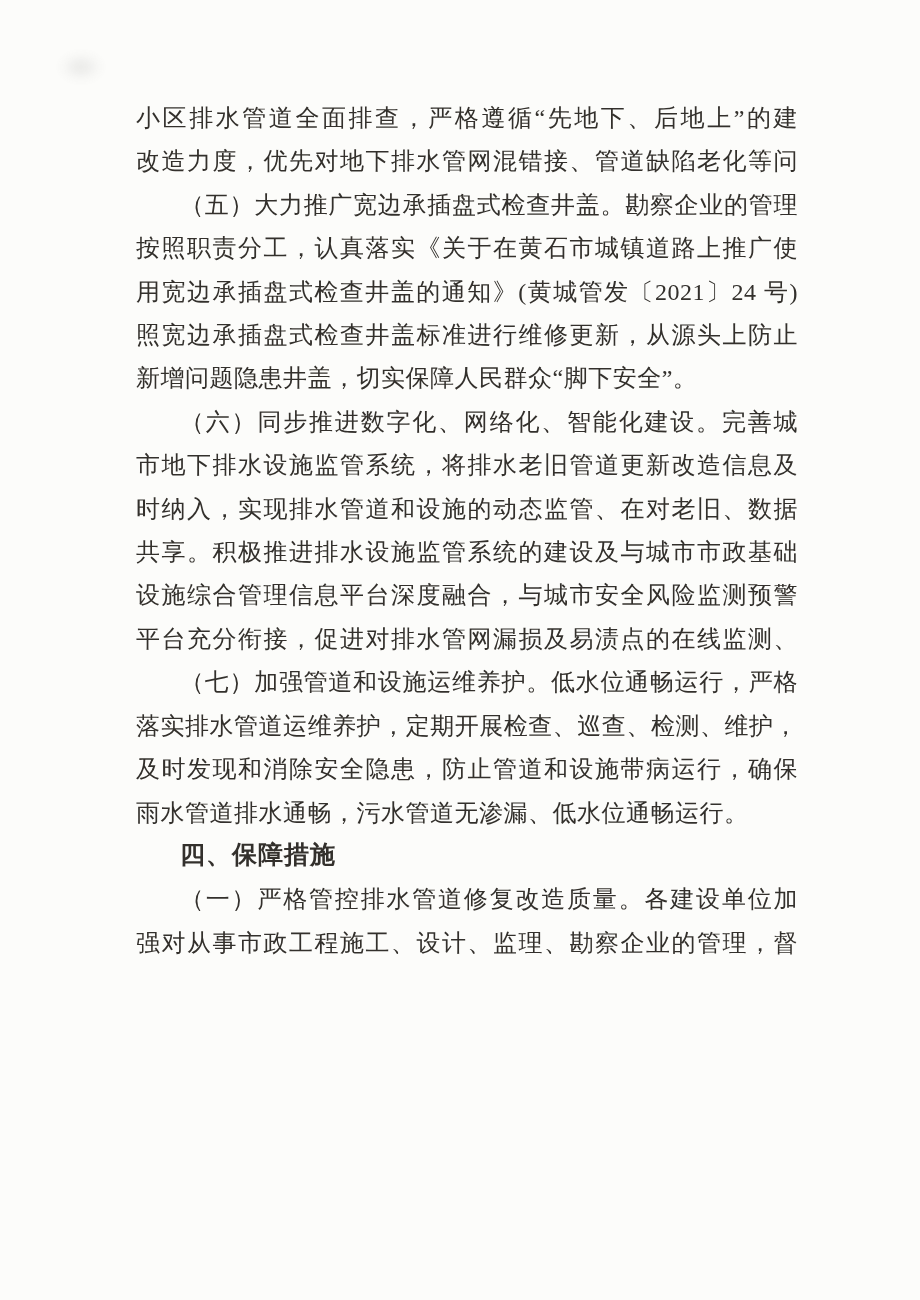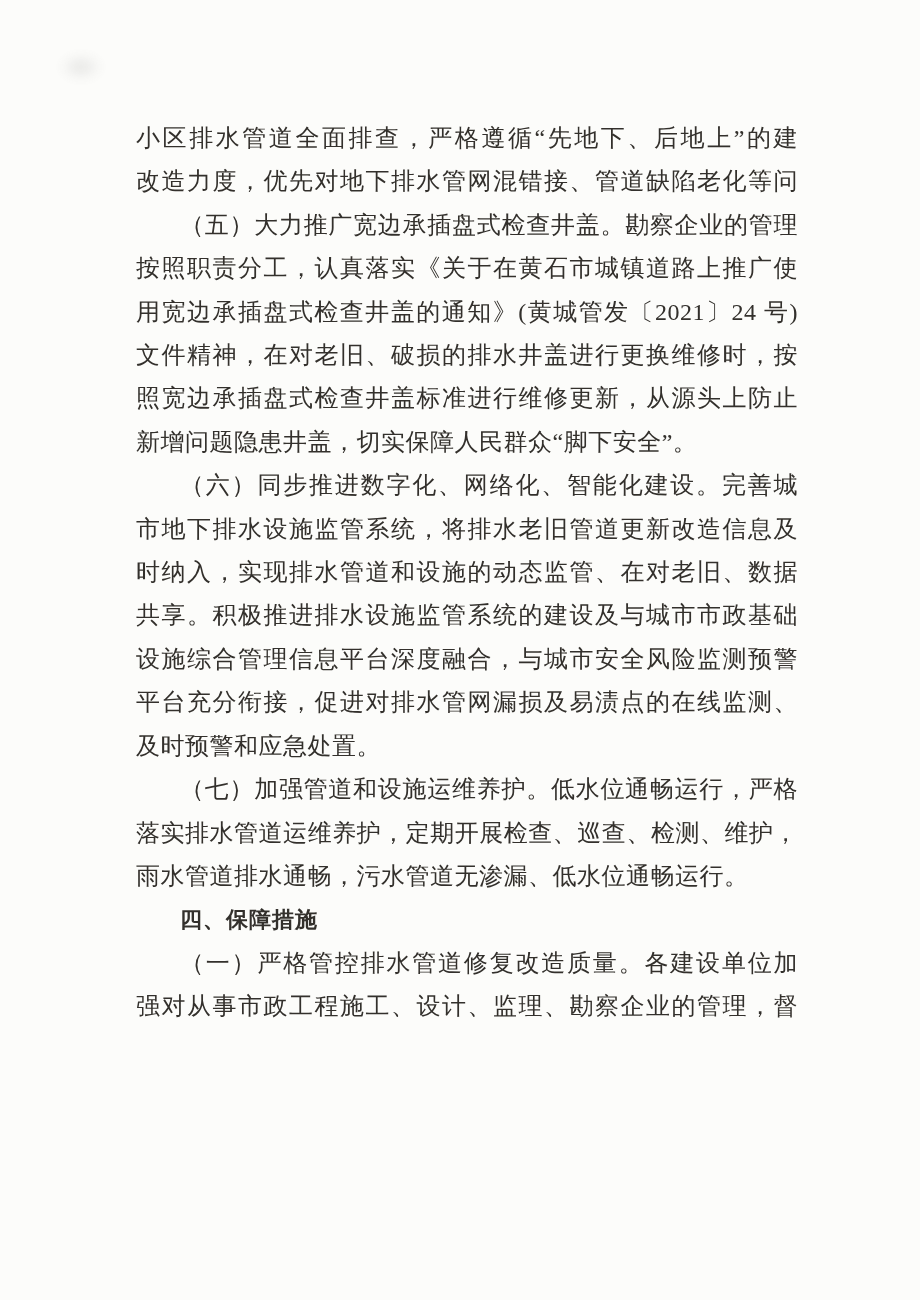--- a/index.html
+++ b/index.html
@@ -16,65 +16,64 @@
   .smudge {
     position: absolute;
     left: 58px; top: 52px;
     width: 46px; height: 30px;
     background: radial-gradient(ellipse at center, rgba(120,120,120,0.35), rgba(120,120,120,0) 70%);
     filter: blur(4px);
     opacity: 0.45;
   }
   .text-block {
     position: absolute;
-    left: 136px; top: 117px;
+    left: 136px; top: 97px;
     width: 662px;
   }
   .line {
     min-height: 43.4px;
     line-height: 43.4px;
     font-size: 24px;
     letter-spacing: 0.5px;
     text-align: justify;
     text-justify: inter-character;
     text-align-last: left;
     white-space: normal;
   }
   .line.just { text-align-last: justify; }
   .line.ind  { padding-left: 44px; }
   .line.heading {
-    font-family: Liberation Sans, sans-serif;
+    font-family: Liberation Mono, monospace;
     font-weight: 700;
-    font-size: 22px;
+    font-size: 25px;
     letter-spacing: 1px;
   }
   .seg.lead {  }
   .seg.body { font-weight: 400; }
 </style>
 </head>
 <body>
 
 <div class="page" style="background: rgb(252, 252, 250);">
   <div class="smudge"></div>
   <div class="text-block" id="text-block" style="color: rgb(51, 48, 44);">
       <div class="line just"><span class="seg body">小区排水管道全面排查，严格遵循“先地下、后地上”的建</span></div>
       <div class="line just"><span class="seg body">改造力度，优先对地下排水管网混错接、管道缺陷老化等问</span></div>
       <div class="line just ind"><span class="seg lead">（五）大力推广宽边承插盘式检查井盖。</span><span class="seg body">勘察企业的管理</span></div>
       <div class="line just"><span class="seg body">按照职责分工，认真落实《关于在黄石市城镇道路上推广使</span></div>
       <div class="line just"><span class="seg body">用宽边承插盘式检查井盖的通知》(黄城管发〔2021〕24 号)</span></div>
-      <div class="line just"><span class="seg body">文件精神，在对老旧、破损的排水井盖进行更换维修时，按</span></div>
       <div class="line just"><span class="seg body">照宽边承插盘式检查井盖标准进行维修更新，从源头上防止</span></div>
       <div class="line"><span class="seg body">新增问题隐患井盖，切实保障人民群众“脚下安全”。</span></div>
       <div class="line just ind"><span class="seg lead">（六）同步推进数字化、网络化、智能化建设。</span><span class="seg body">完善城</span></div>
       <div class="line just"><span class="seg body">市地下排水设施监管系统，将排水老旧管道更新改造信息及</span></div>
       <div class="line just"><span class="seg body">时纳入，实现排水管道和设施的动态监管、在对老旧、数据</span></div>
       <div class="line just"><span class="seg body">共享。积极推进排水设施监管系统的建设及与城市市政基础</span></div>
       <div class="line just"><span class="seg body">设施综合管理信息平台深度融合，与城市安全风险监测预警</span></div>
       <div class="line just"><span class="seg body">平台充分衔接，促进对排水管网漏损及易渍点的在线监测、</span></div>
-      <div class="line"><span class="seg body">及时预警和应急处置。</span></div>
       <div class="line just ind"><span class="seg lead">（七）加强管道和设施运维养护。</span><span class="seg body">低水位通畅运行，严格</span></div>
       <div class="line just"><span class="seg body">落实排水管道运维养护，定期开展检查、巡查、检测、维护，</span></div>
+      <div class="line just"><span class="seg body">及时发现和消除安全隐患，防止管道和设施带病运行，确保</span></div>
       <div class="line"><span class="seg body">雨水管道排水通畅，污水管道无渗漏、低水位通畅运行。</span></div>
       <div class="line ind heading"><span class="seg heading">四、保障措施</span></div>
       <div class="line just ind"><span class="seg lead">（一）严格管控排水管道修复改造质量。</span><span class="seg body">各建设单位加</span></div>
       <div class="line just"><span class="seg body">强对从事市政工程施工、设计、监理、勘察企业的管理，督</span></div>
     </div>
 </div>
 
 </body></html>

